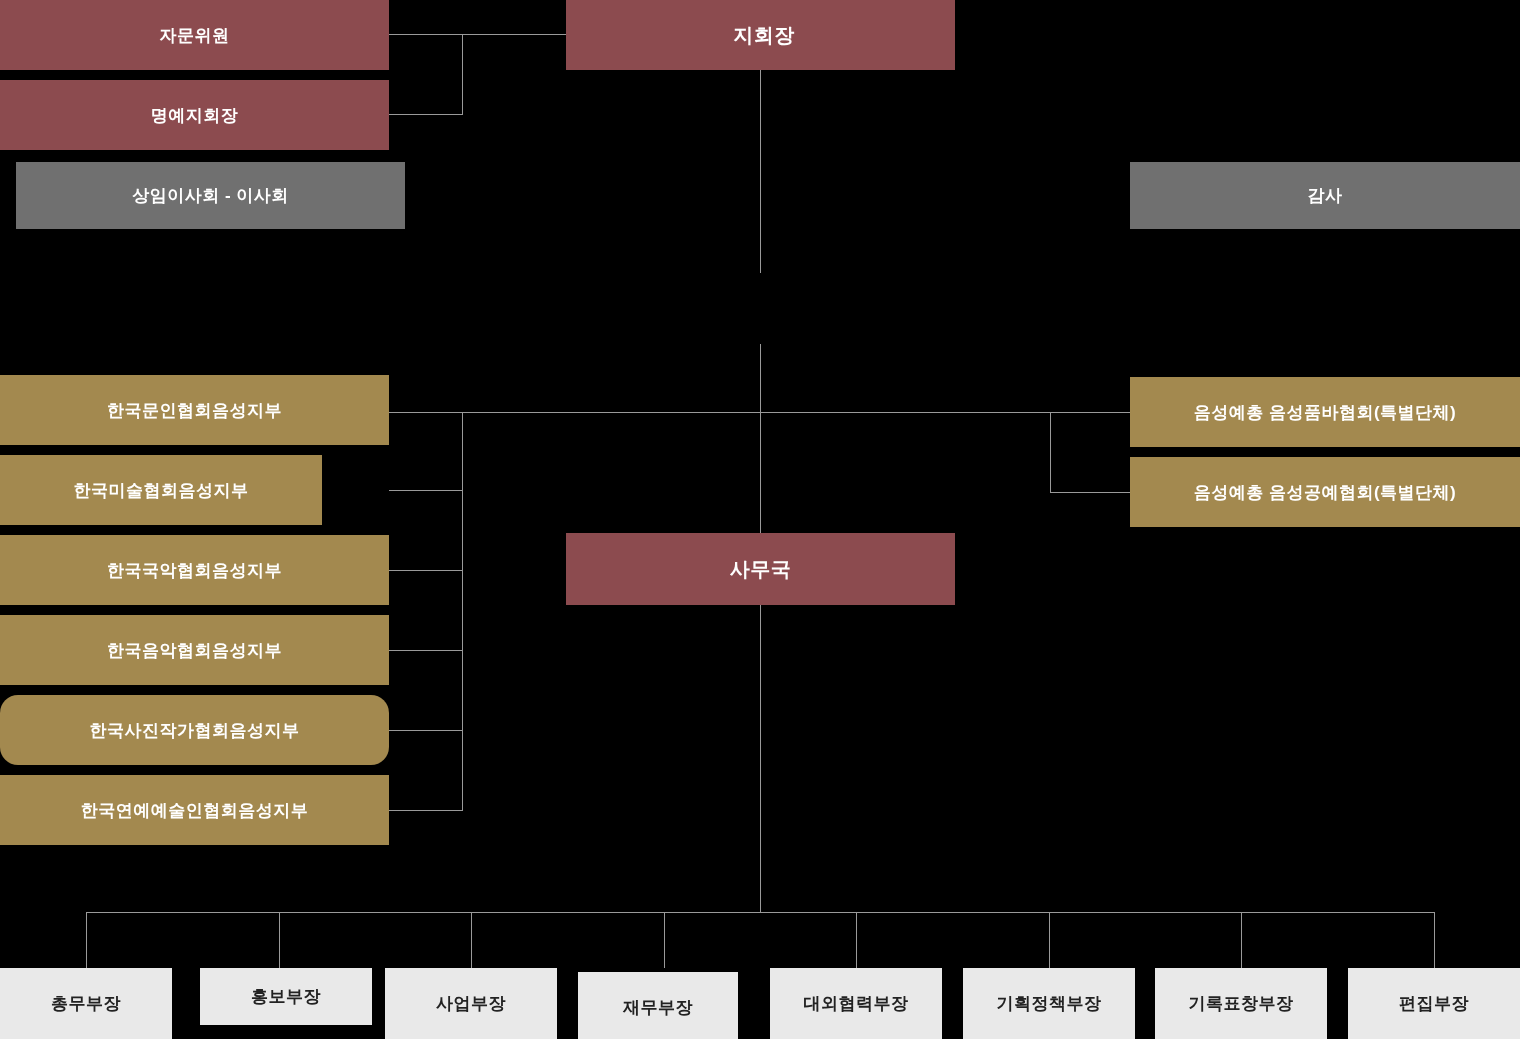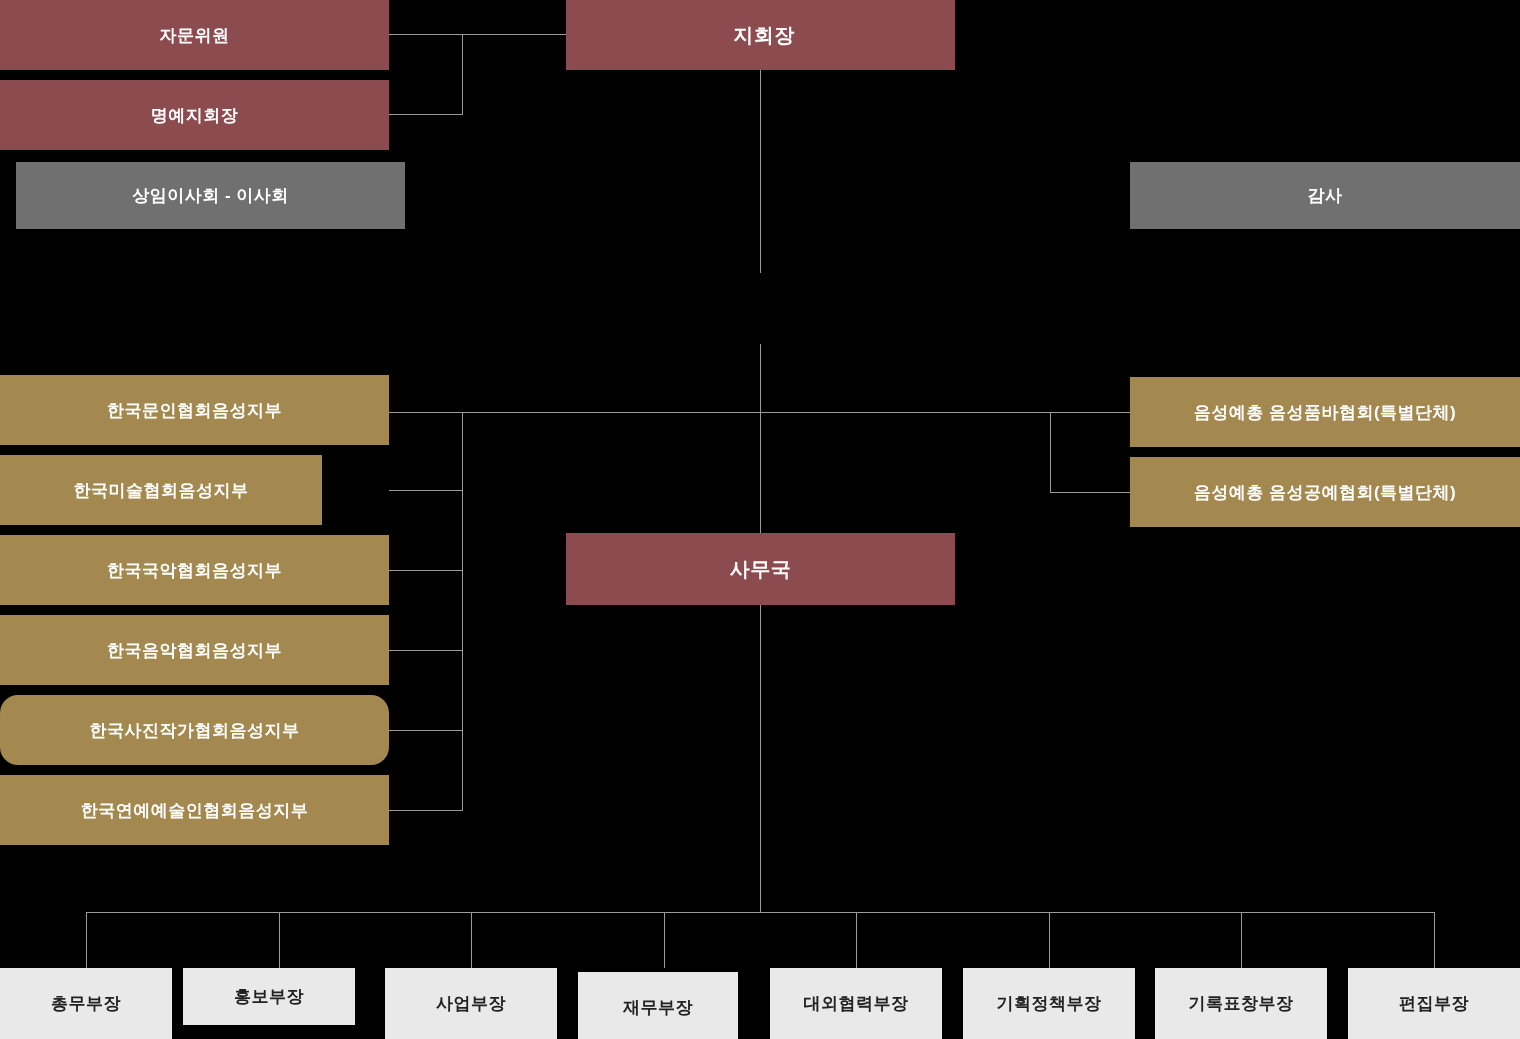--- a/index.html
+++ b/index.html
@@ -82,21 +82,21 @@
   <div class="box tan" style="left:0;top:615px;width:389px;height:70px;">한국음악협회음성지부</div>
   <div class="box tan" style="left:0;top:695px;width:389px;height:70px;border-radius:18px;">한국사진작가협회음성지부</div>
   <div class="box tan" style="left:0;top:775px;width:389px;height:70px;">한국연예예술인협회음성지부</div>
 
   <div class="box tan" style="left:1130px;top:377px;width:390px;height:70px;">음성예총 음성품바협회(특별단체)</div>
   <div class="box tan" style="left:1130px;top:457px;width:390px;height:70px;">음성예총 음성공예협회(특별단체)</div>
 
   <div class="box maroon big" style="left:566px;top:533px;width:389px;height:72px;">사무국</div>
 
   <div class="box light" style="left:0;top:968px;width:172px;height:71px;">총무부장</div>
-  <div class="box light" style="left:183px;top:968px;width:172px;height:57px;">홍보부장</div>
+  <div class="box light" style="left:200px;top:968px;width:172px;height:57px;">홍보부장</div>
   <div class="box light" style="left:385px;top:968px;width:172px;height:71px;">사업부장</div>
   <div class="box light" style="left:578px;top:972px;width:160px;height:71px;">재무부장</div>
   <div class="box light" style="left:770px;top:968px;width:172px;height:71px;">대외협력부장</div>
   <div class="box light" style="left:963px;top:968px;width:172px;height:71px;">기획정책부장</div>
   <div class="box light" style="left:1155px;top:968px;width:172px;height:71px;">기록표창부장</div>
   <div class="box light" style="left:1348px;top:968px;width:172px;height:71px;">편집부장</div>
 
 </div>
 
 </body></html>

